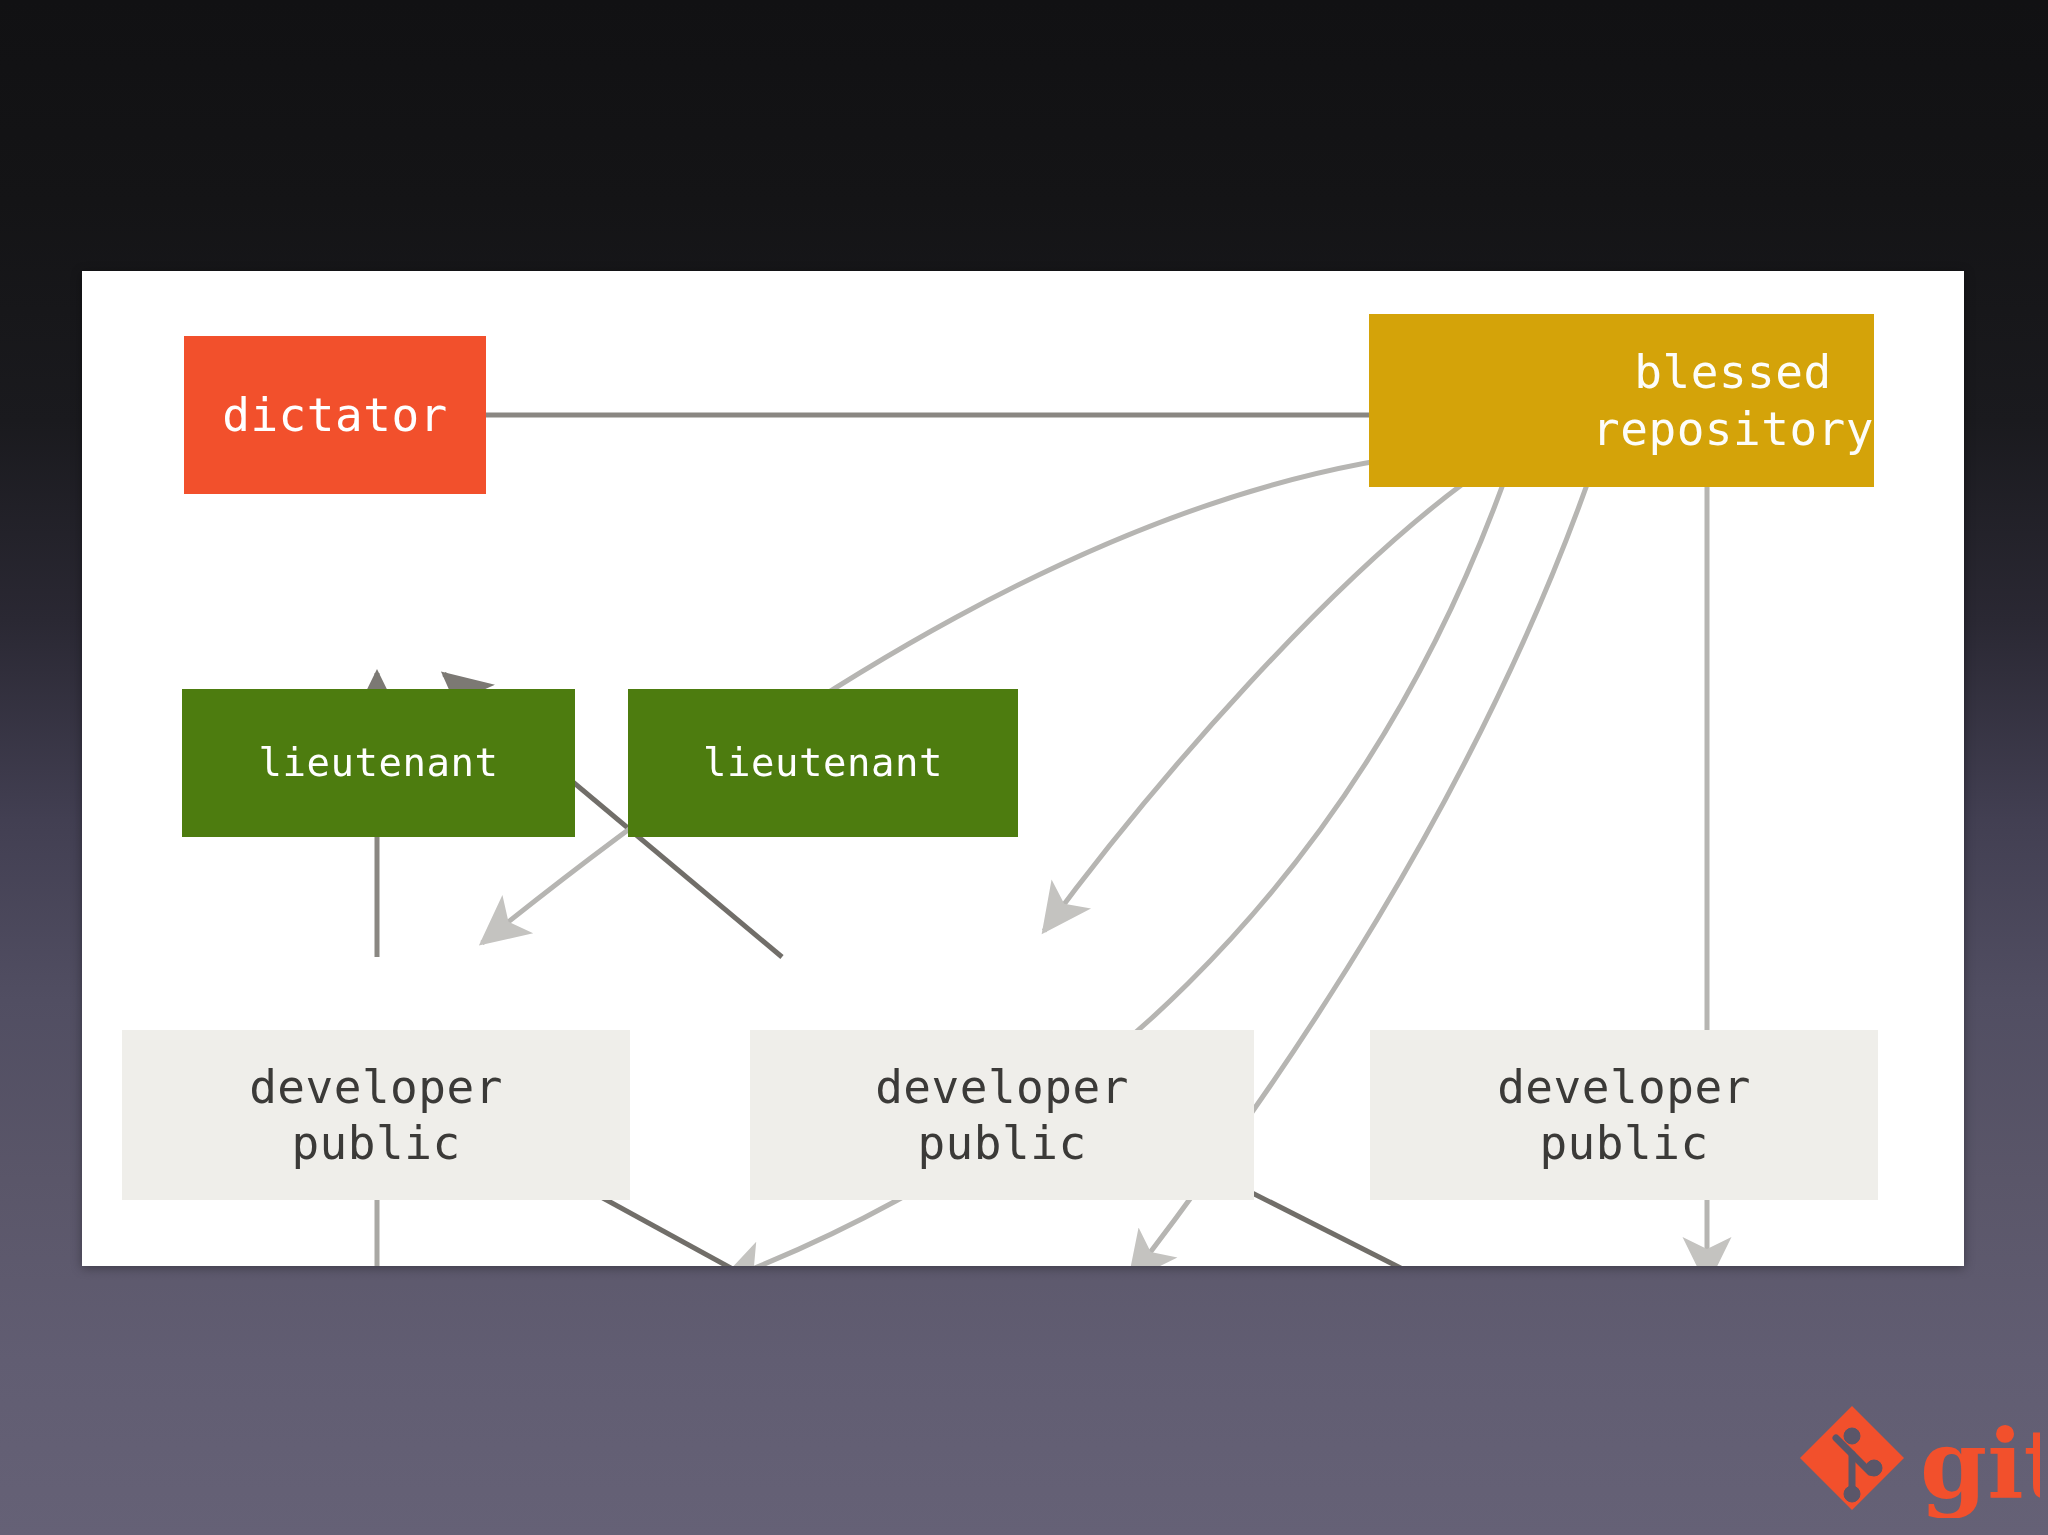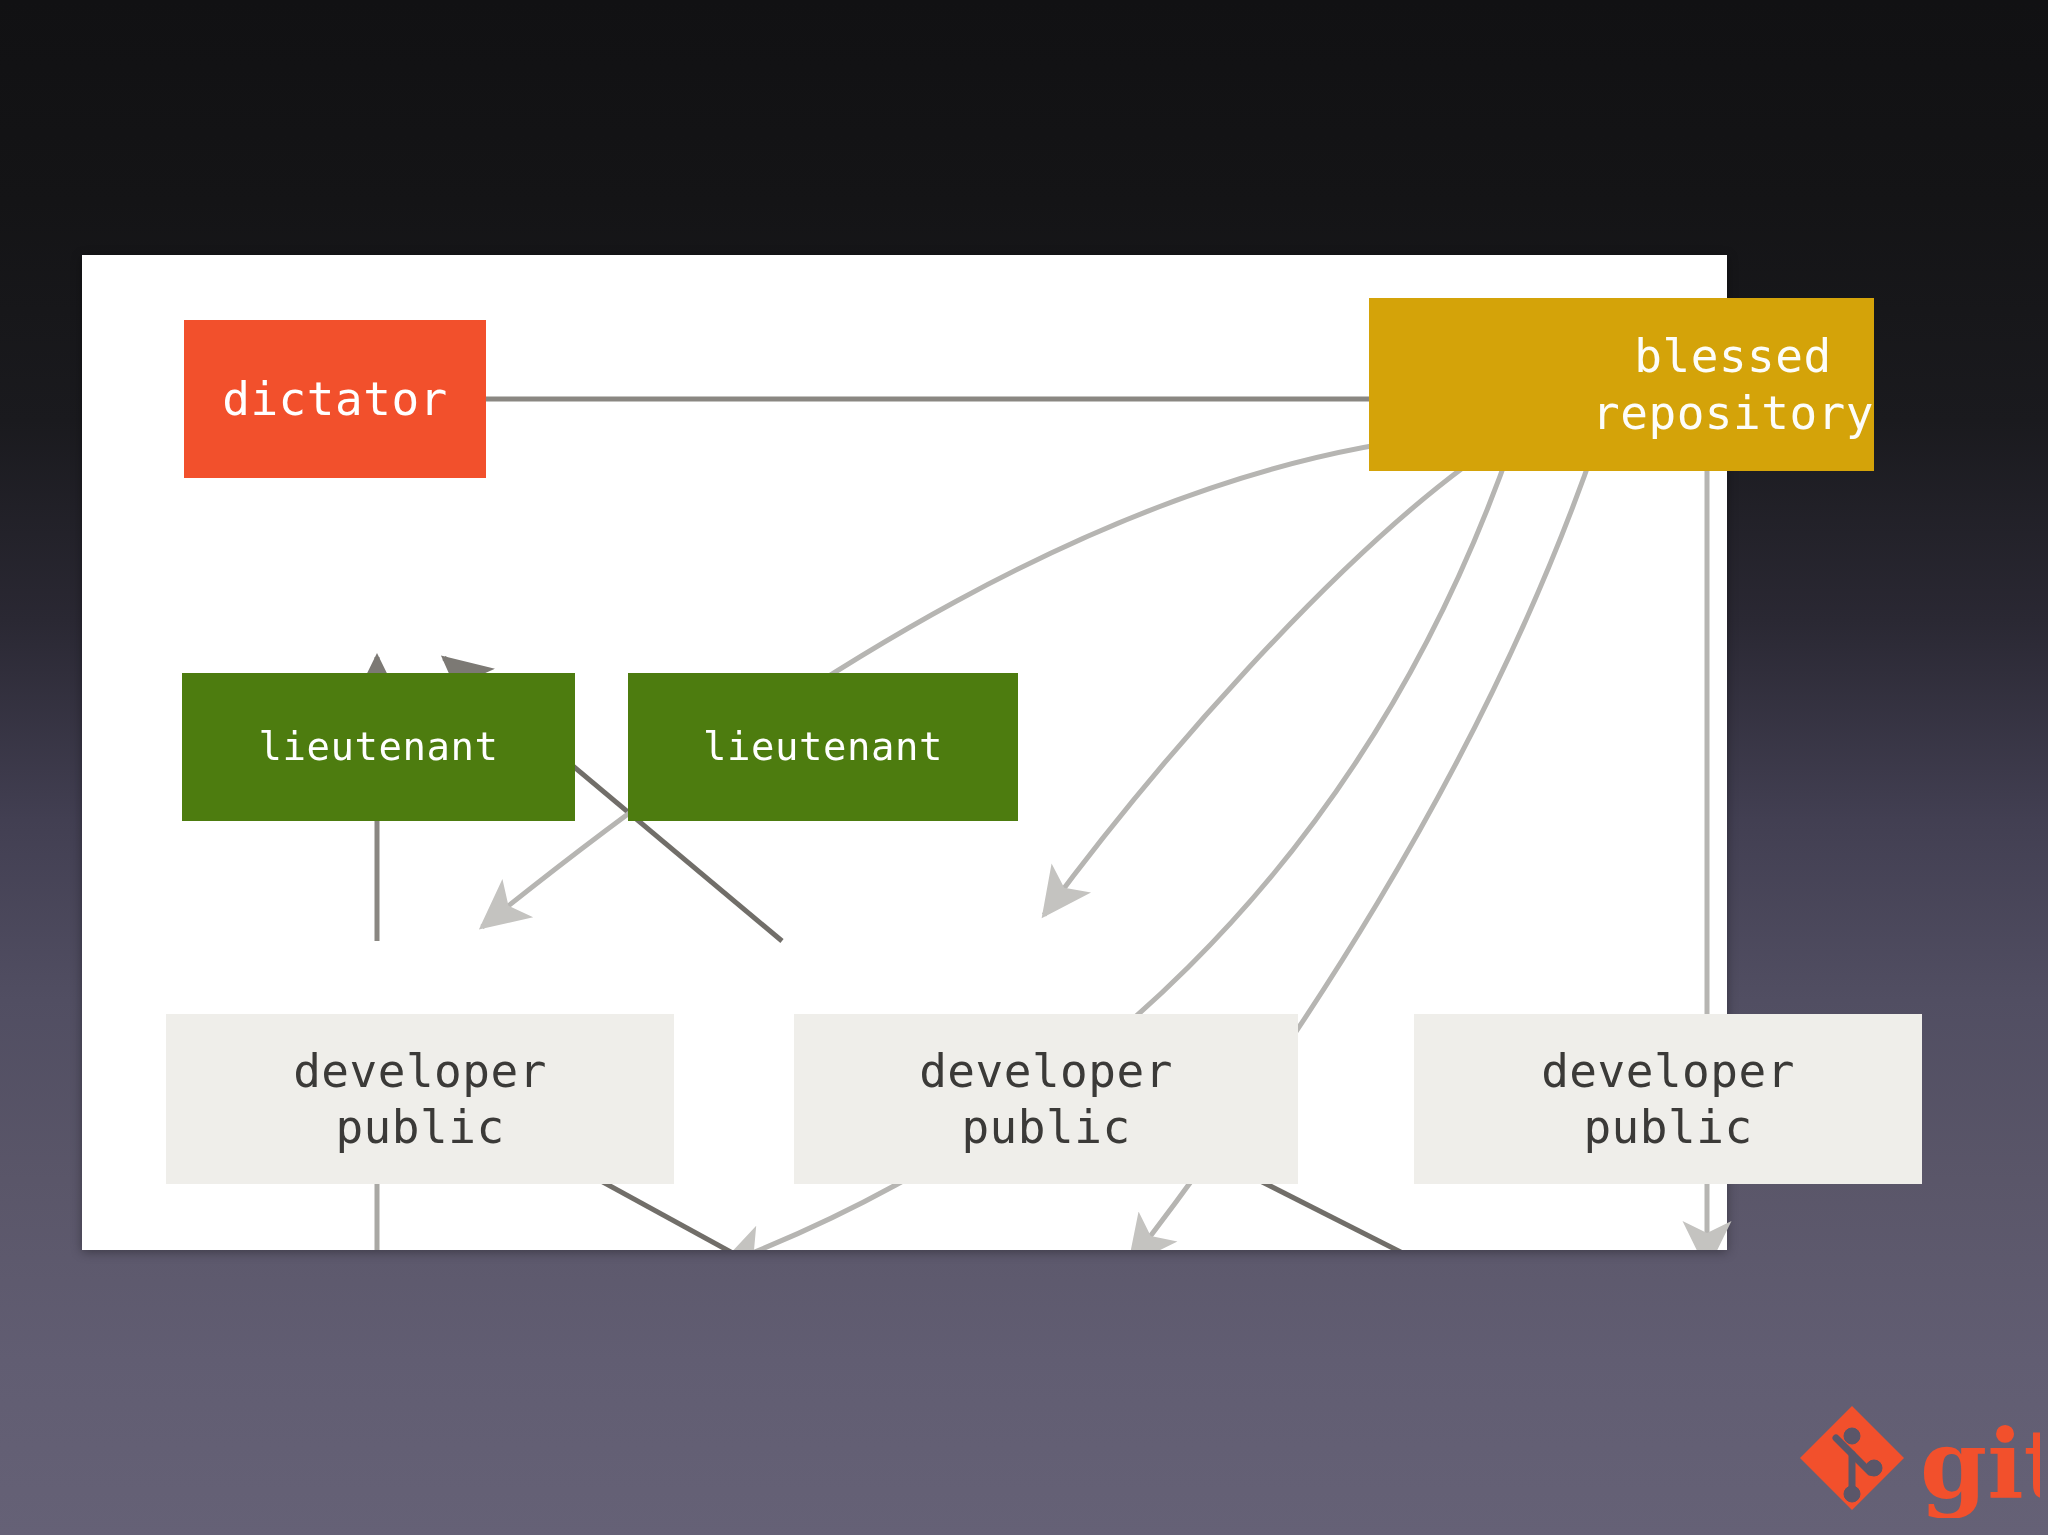--- a/index.html
+++ b/index.html
@@ -26,22 +26,22 @@
         #514e62 1000px,
         #5a5669 1180px,
         #615d72 1360px,
         #656176 1535px);
     overflow: hidden;
   }
   
   #panel {
     position: absolute;
     left: 82px;
-    top: 255px;
-    width: 1645px;
+    top: 271px;
+    width: 1882px;
     height: 995px;
     background: #ffffff;
     box-shadow: 0 2px 10px rgba(0,0,0,.35);
   }
   #svg-layer {
     position: absolute;
     left: 0; top: 0;
     width: 1882px;
     height: 995px;
   }
@@ -69,21 +69,20 @@
   }
   .node-lieutenant {
     background: #4d7c0f;
     color: #ffffff;
     font-size: 39px;
   }
   .node-developer {
     background: #efeeea;
     color: #3b3a38;
     font-size: 46px;
-    margin-left: 44px;
   }
   
   #git-logo {
     position: absolute;
     left: 1792px;
     top: 1398px;
     width: 248px;
     height: 120px;
   }
 </style>

